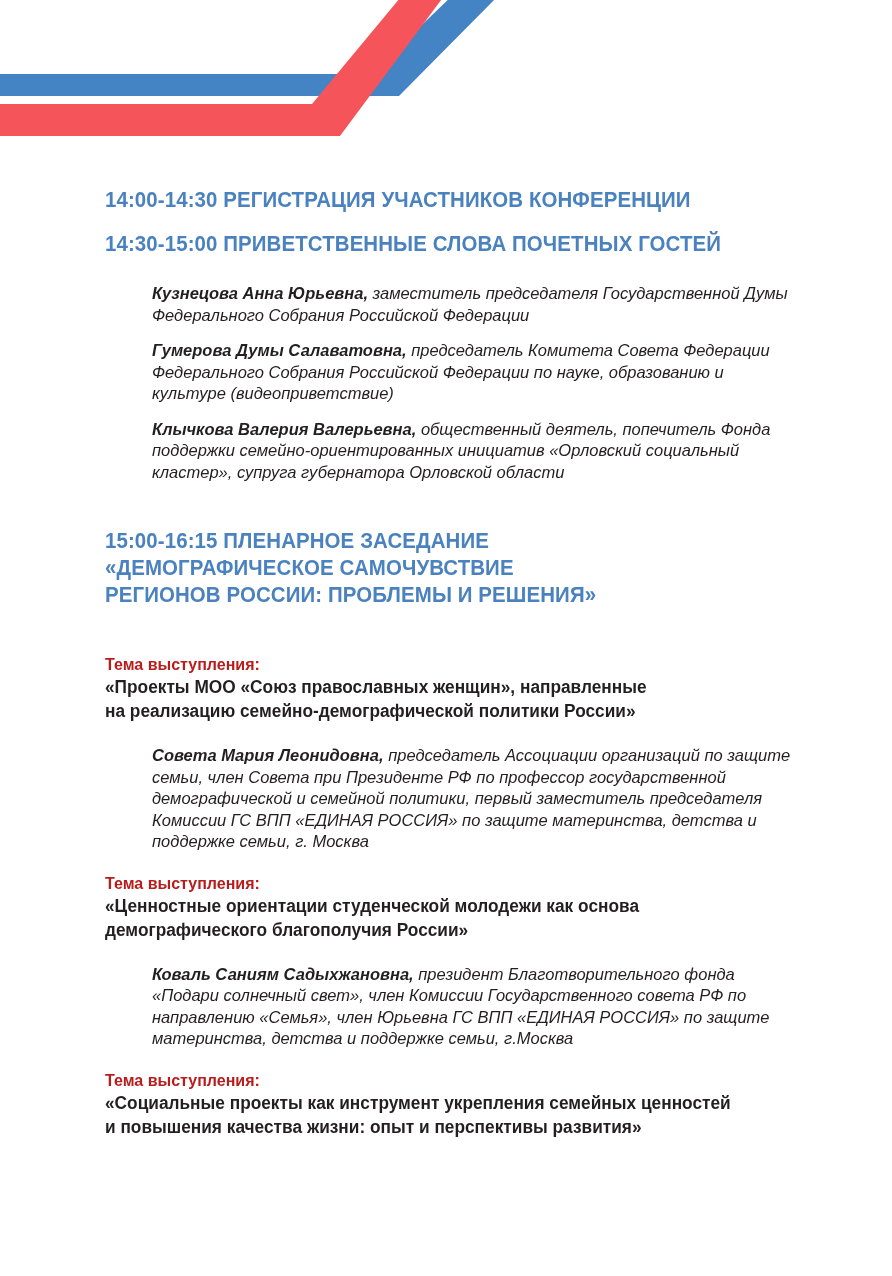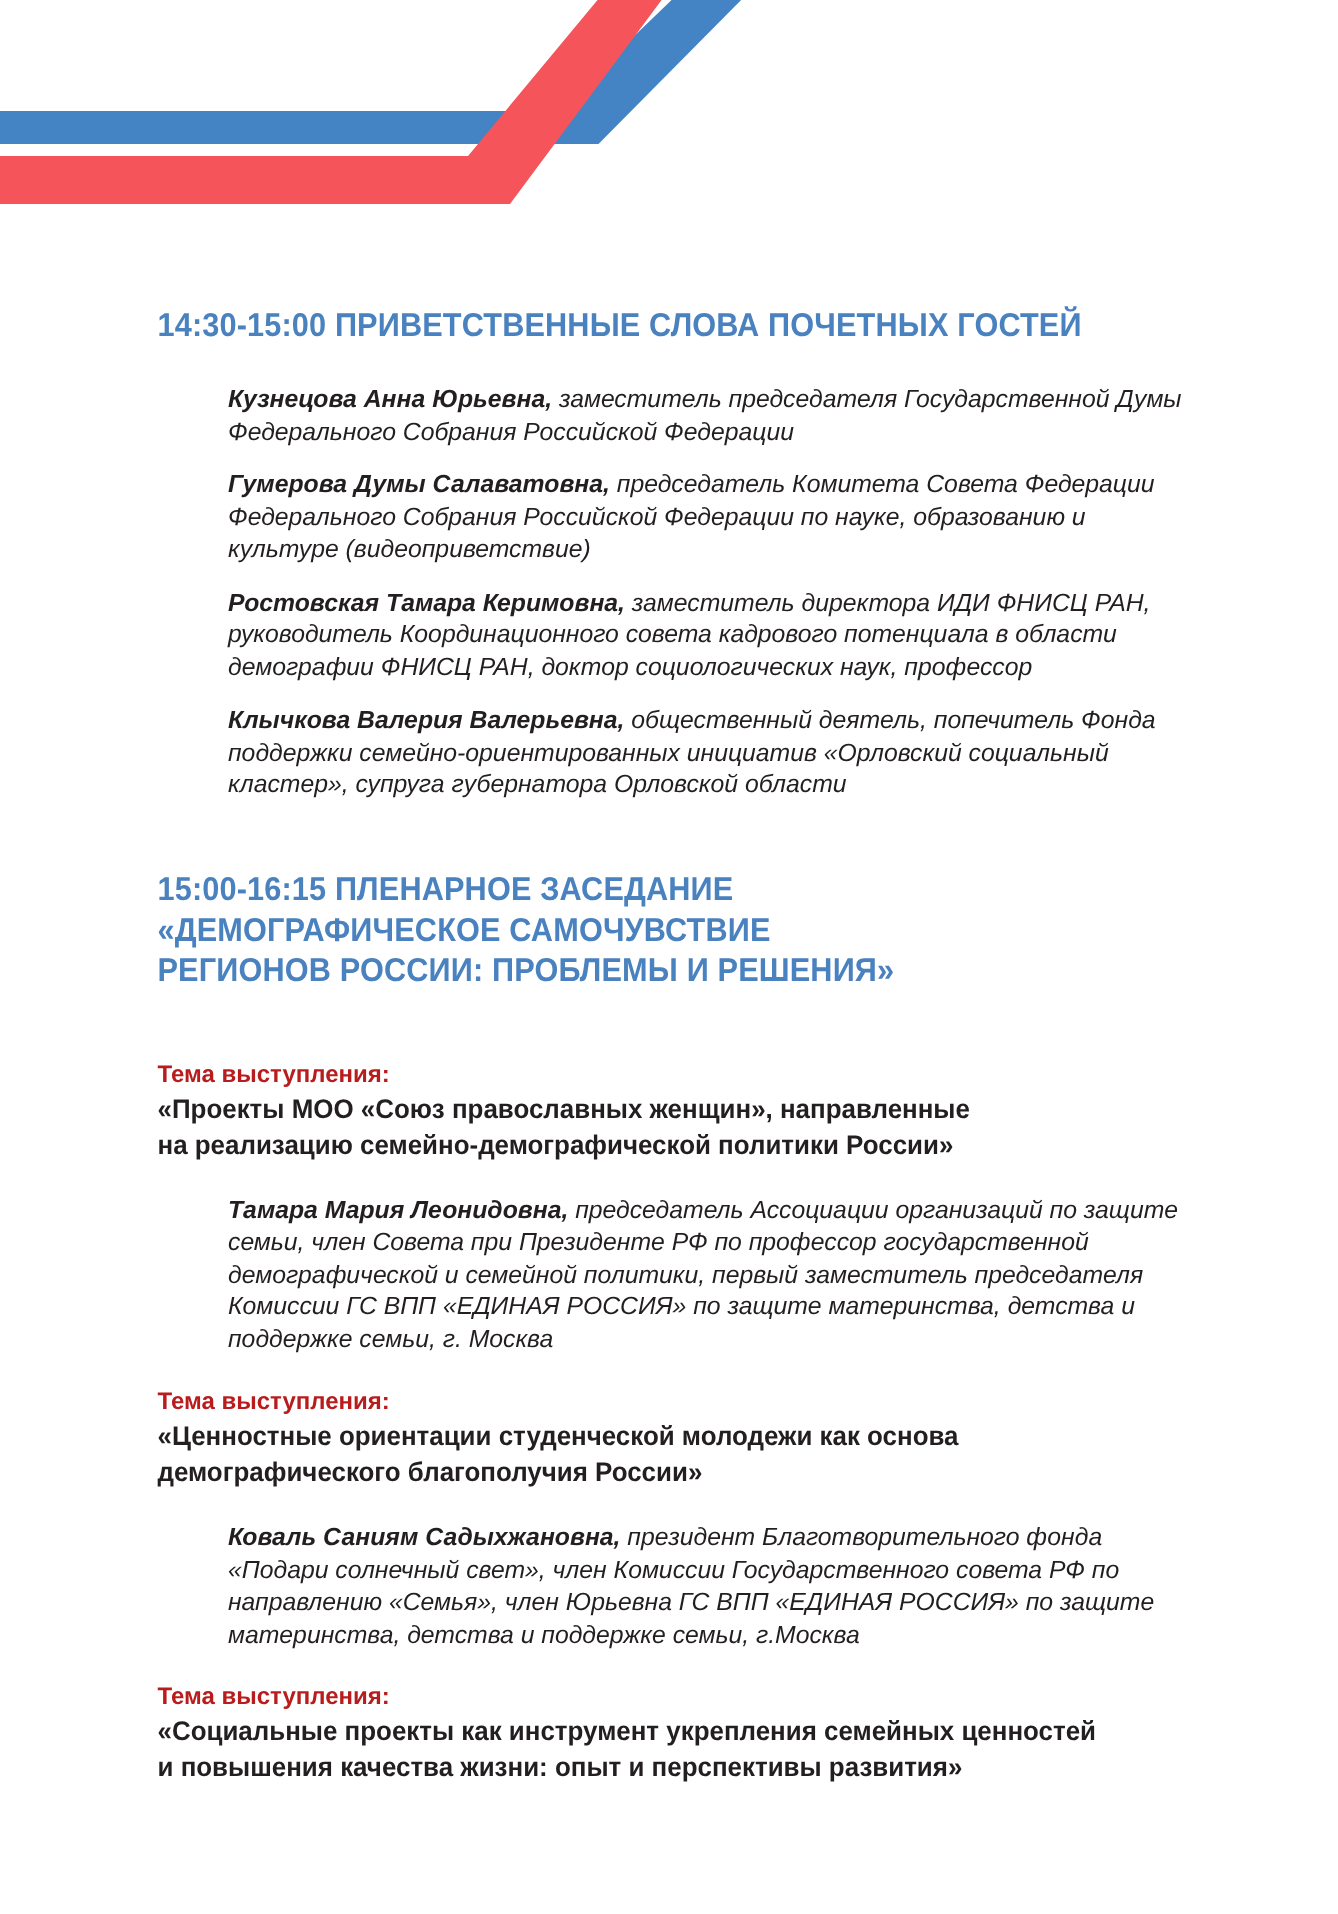--- a/index.html
+++ b/index.html
@@ -105,39 +105,39 @@
   <svg width="892" height="160" viewBox="0 0 892 160" xmlns="http://www.w3.org/2000/svg">
 
     <path d="M 0,74 L 371,74 L 456,-8 L 502,-8 L 399,96 L 0,96 Z" fill="#4584c4"></path>
 
     <path d="M 0,104 L 312,104 L 405,-8 L 447,-8 L 340,136 L 0,136 Z" fill="#f5555a"></path>
   </svg>
 </div>
 
 <div id="program-content">
 
+  <div class="section">
+    <div class="section-heading">14:00-14:30 РЕГИСТРАЦИЯ УЧАСТНИКОВ КОНФЕРЕНЦИИ</div>
+  </div>
 
   <div class="heading-gap-a"></div>
 
   <div class="section">
     <div class="section-heading">14:30-15:00 ПРИВЕТСТВЕННЫЕ СЛОВА ПОЧЕТНЫХ ГОСТЕЙ</div>
 
     <div class="sp-gap-26"></div>
 
     <div class="speaker">
       <span class="name">Кузнецова Анна Юрьевна,</span><span class="role"> заместитель председателя Государственной Думы Федерального Собрания Российской Федерации</span>
     </div>
 
     <div class="speaker">
       <span class="name">Гумерова Думы Салаватовна,</span><span class="role"> председатель Комитета Совета Федерации Федерального Собрания Российской Федерации по науке, образованию и культуре (видеоприветствие)</span>
     </div>
 
-    <div class="speaker">
-      <span class="name">Ростовская Тамара Керимовна,</span><span class="role"> заместитель директора ИДИ ФНИСЦ РАН, руководитель Координационного совета кадрового потенциала в области демографии ФНИСЦ РАН, доктор социологических наук, профессор</span>
-    </div>
 
     <div class="speaker">
       <span class="name">Клычкова Валерия Валерьевна,</span><span class="role"> общественный деятель, попечитель Фонда поддержки семейно-ориентированных инициатив «Орловский социальный кластер», супруга губернатора Орловской области</span>
     </div>
   </div>
 
   <div class="sp-gap-44"></div>
 
   <div class="section">
     <div class="section-heading">15:00-16:15 ПЛЕНАРНОЕ ЗАСЕДАНИЕ
@@ -149,21 +149,21 @@
     <div class="sp-gap-20"></div>
     <div class="topic-block">
       <div class="topic-label">Тема выступления:</div>
       <div class="topic-title">«Проекты МОО «Союз православных женщин», направленные
 на реализацию семейно-демографической политики России»</div>
     </div>
 
     <div class="sp-gap-22"></div>
 
     <div class="speaker">
-      <span class="name">Тамара Мария Леонидовна,</span><span class="role"> председатель Ассоциации организаций по защите семьи, член Совета при Президенте РФ по профессор государственной демографической и семейной политики, первый заместитель председателя Комиссии ГС ВПП «ЕДИНАЯ РОССИЯ» по защите материнства, детства и поддержке семьи, г. Москва</span>
+      <span class="name">Совета Мария Леонидовна,</span><span class="role"> председатель Ассоциации организаций по защите семьи, член Совета при Президенте РФ по профессор государственной демографической и семейной политики, первый заместитель председателя Комиссии ГС ВПП «ЕДИНАЯ РОССИЯ» по защите материнства, детства и поддержке семьи, г. Москва</span>
     </div>
     <div class="sp-gap-20"></div>
     <div class="topic-block">
       <div class="topic-label">Тема выступления:</div>
       <div class="topic-title">«Ценностные ориентации студенческой молодежи как основа
 демографического благополучия России»</div>
     </div>
 
     <div class="sp-gap-22"></div>
 

